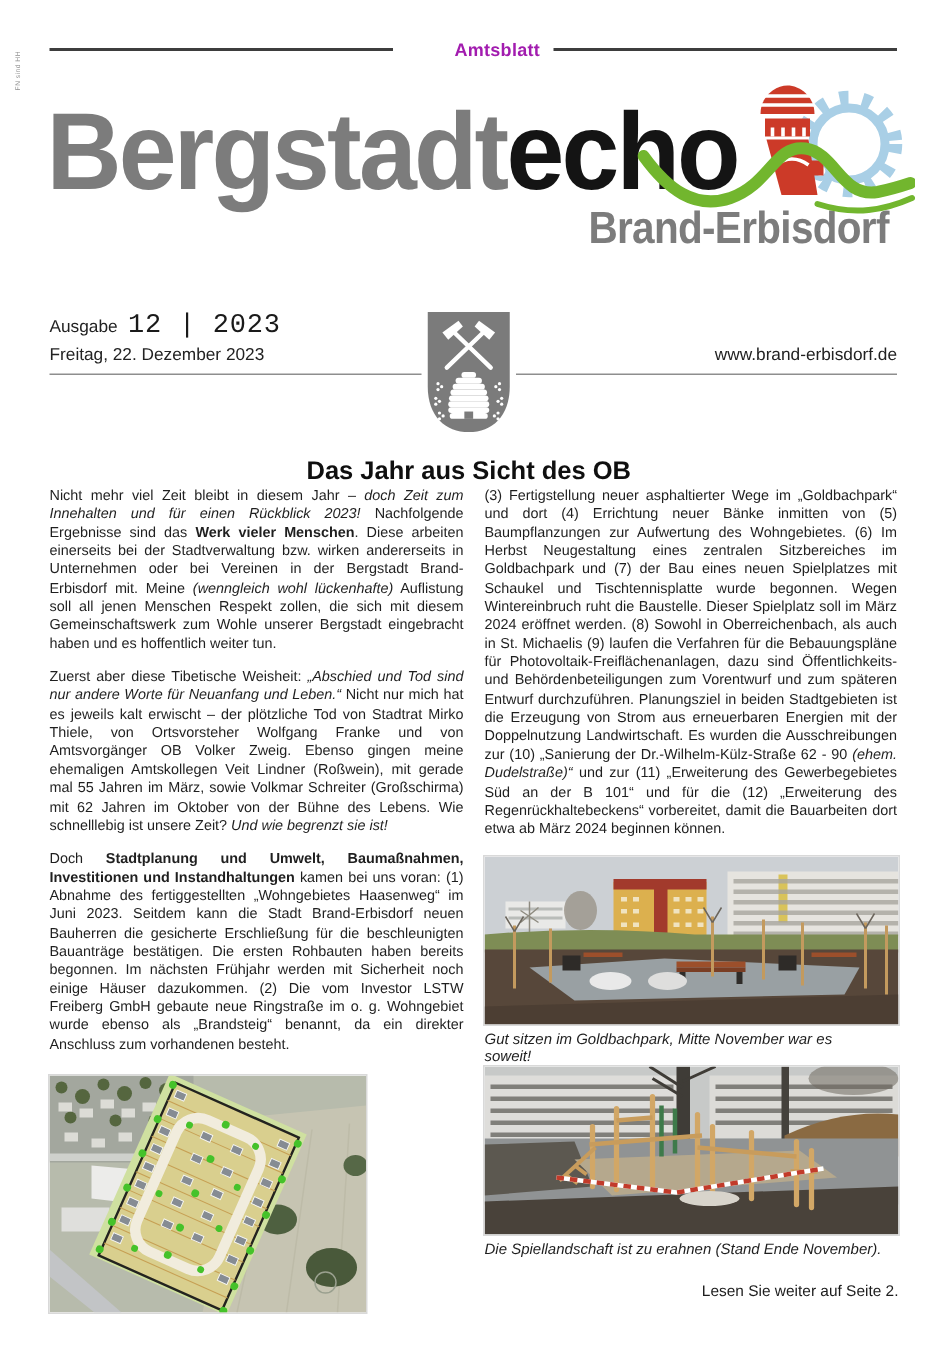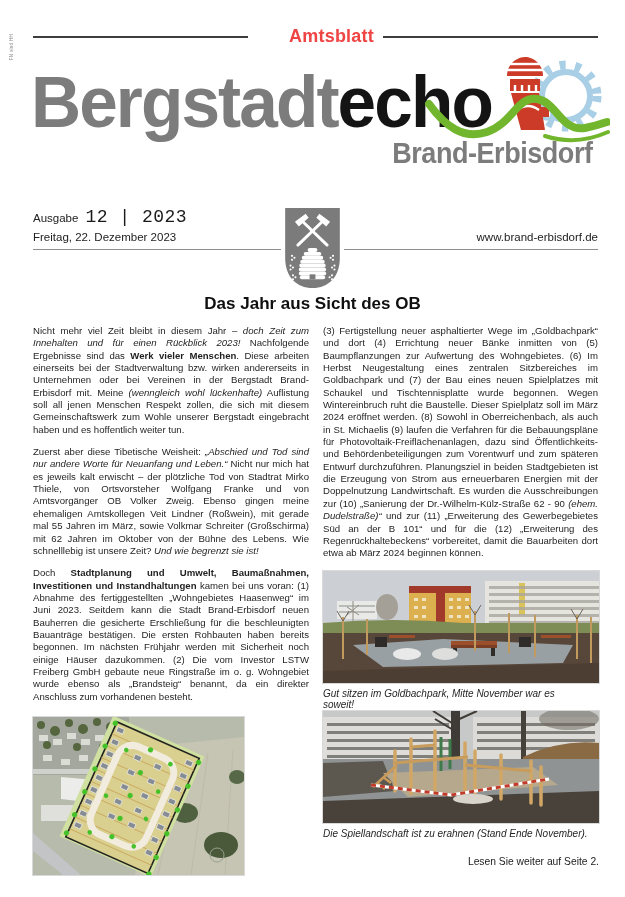--- a/index.html
+++ b/index.html
@@ -6,21 +6,21 @@
   .page{position:relative;width:625px;height:897px;background:#fff;overflow:hidden;
         font-family:"Liberation Sans",sans-serif;color:#1e1e1e;}
 
   
   .print-mark{position:absolute;left:9px;top:34px;font-size:4.5px;color:#8f8f8f;
               writing-mode:vertical-rl;transform:rotate(180deg);letter-spacing:.3px;}
 
   
   .kicker-row{position:absolute;left:33px;top:26px;width:565px;display:flex;align-items:center;gap:9px;}
   .kicker-rule{flex:1;border-top:2px solid #3d3d3d;height:0;}
-  .kicker{font-size:18px;font-weight:bold;color:#ef4444;letter-spacing:.2px;margin-left:32px;}
+  .kicker{font-size:12px;font-weight:bold;color:#a21caf;letter-spacing:.2px;margin-left:32px;}
 
   
   .wordmark{position:absolute;left:31px;top:60px;font-size:73px;font-weight:bold;
             letter-spacing:-2px;transform:scaleX(.95);transform-origin:left top;white-space:nowrap;z-index:1;}
   .wm-gray{color:#7c7c7c;}
   .wm-black{color:#141414;}
   .logo-art{position:absolute;left:425px;top:52px;width:185px;height:103px;z-index:2;}
   .subtitle{position:absolute;right:32px;top:136px;font-size:30px;font-weight:bold;color:#7c7c7c;
             letter-spacing:-.5px;transform:scaleX(.9);transform-origin:right top;white-space:nowrap;}
 
@@ -29,21 +29,21 @@
   .issue-line1{display:flex;align-items:baseline;gap:7px;}
   .issue-label{font-size:11.5px;color:#222;}
   .issue-number{font-size:18px;color:#1a1a1a;letter-spacing:.5px;font-family:Liberation Mono, monospace;}
   .issue-date{font-size:11.5px;color:#222;margin-top:4px;}
   .website{position:absolute;right:27px;top:231px;font-size:11.5px;color:#222;}
   .divider-left{position:absolute;left:33px;top:249px;width:248px;border-top:1px solid #8e8e8e;}
   .divider-right{position:absolute;left:344px;top:249px;width:254px;border-top:1px solid #8e8e8e;}
   .coat{position:absolute;left:284px;top:207px;width:57px;height:82px;}
 
   
-  .headline{position:absolute;left:0;top:294px;width:625px;text-align:center;
+  .headline{position:absolute;left:0;top:304px;width:625px;text-align:center;
             font-size:17px;font-weight:bold;color:#0f0f0f;}
   .col{position:absolute;top:325px;width:276px;}
   .col-left{left:33px;}
   .col-right{left:323px;width:275px;}
   .col p{margin:0 0 10px 0;font-size:9.6px;line-height:12.35px;text-align:justify;color:#1f1f1f;}
   .col p .b{font-weight:bold;}
   .col p .i{font-style:italic;}
 
   
   .figure{position:absolute;}

